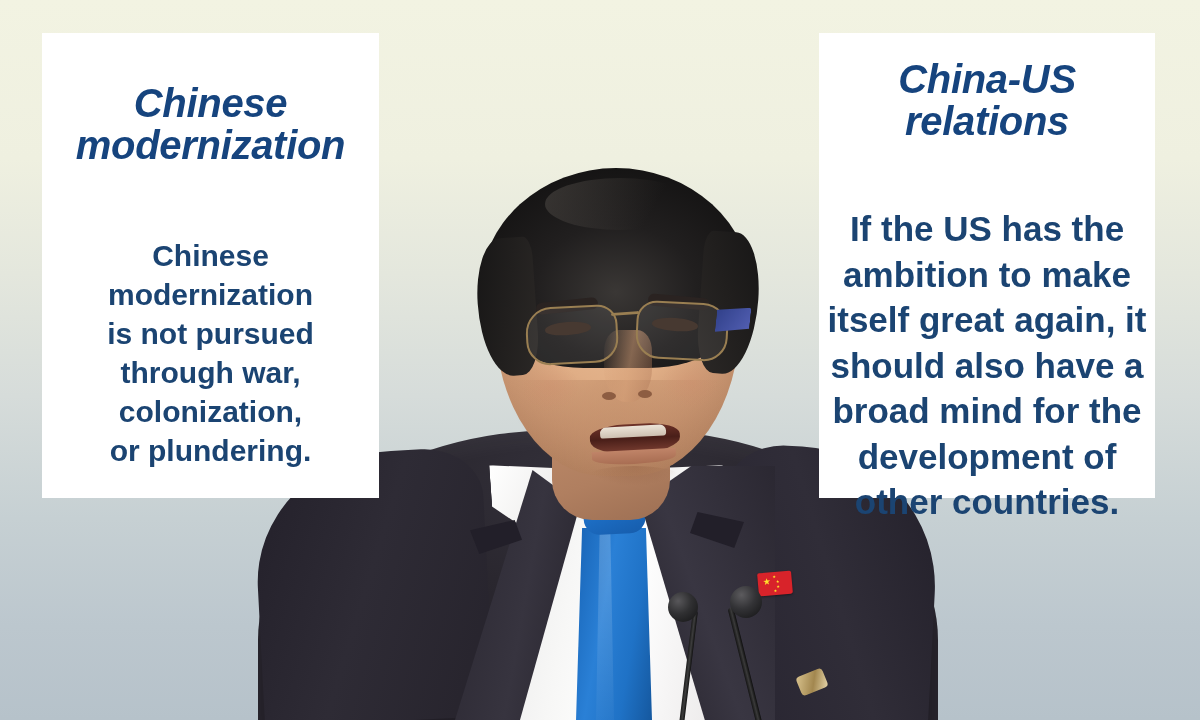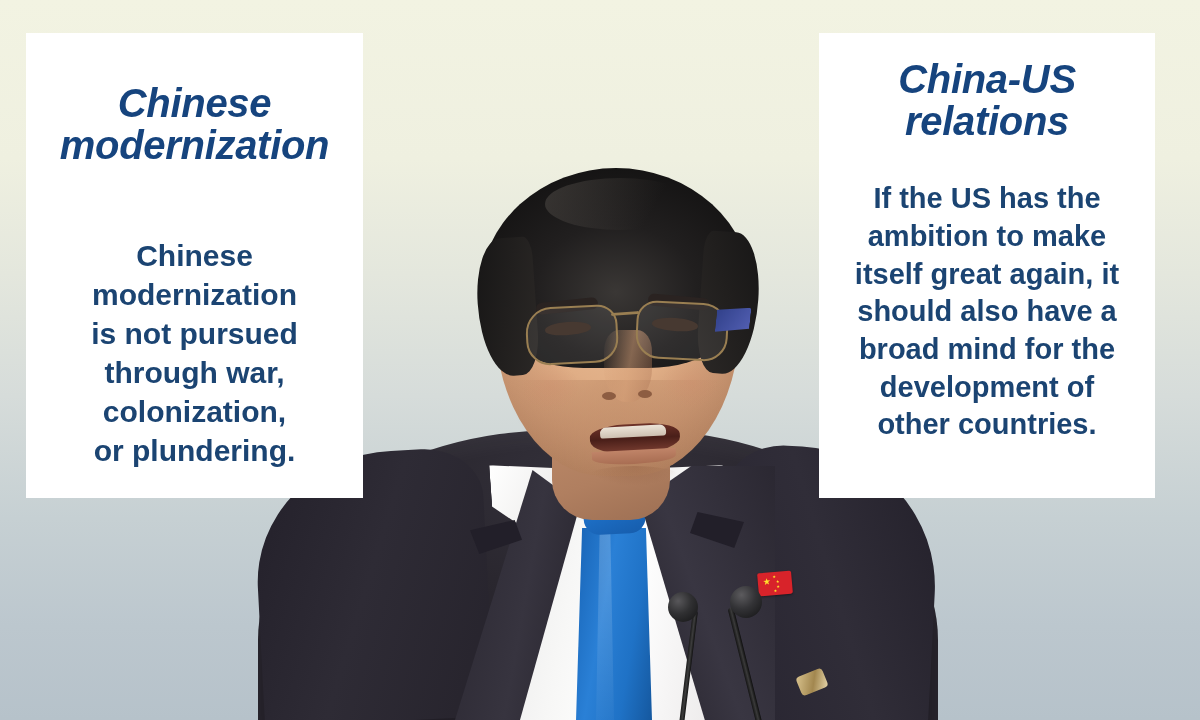--- a/index.html
+++ b/index.html
@@ -277,21 +277,21 @@
 
   
   .card {
     position: absolute;
     background: #ffffff;
     box-sizing: border-box;
     display: flex;
     flex-direction: column;
     align-items: center;
   }
-  #card-left  { left: 26px;  top: 33px; width: 337px; height: 465px; }
+  #card-left  { left: 42px;  top: 33px; width: 337px; height: 465px; }
   #card-right { left: 819px; top: 33px; width: 336px; height: 465px; }
 
   .card-heading {
     font-weight: 700;
     font-style: italic;
     color: #16447e;
     text-align: center;
     line-height: 1.04;
     letter-spacing: -0.3px;
     white-space: pre-line;
@@ -301,21 +301,21 @@
 
   .card-quote {
     font-weight: 700;
     font-style: normal;
     color: #1b4472;
     text-align: center;
     line-height: 1.30;
     white-space: pre-line;
   }
   #card-left .card-quote  { font-size: 30px; margin-top: 70px; }
-  #card-right .card-quote { font-size: 29px; margin-top: 38px; }
+  #card-right .card-quote { font-size: 35px; margin-top: 64px; }
 </style>
 </head>
 <body>
 
 <div id="stage">
 
   <div id="photo">
     <div class="p-layer suit-body"></div>
     <div class="p-layer suit-shoulder-l"></div>
     <div class="p-layer suit-shoulder-r"></div>

